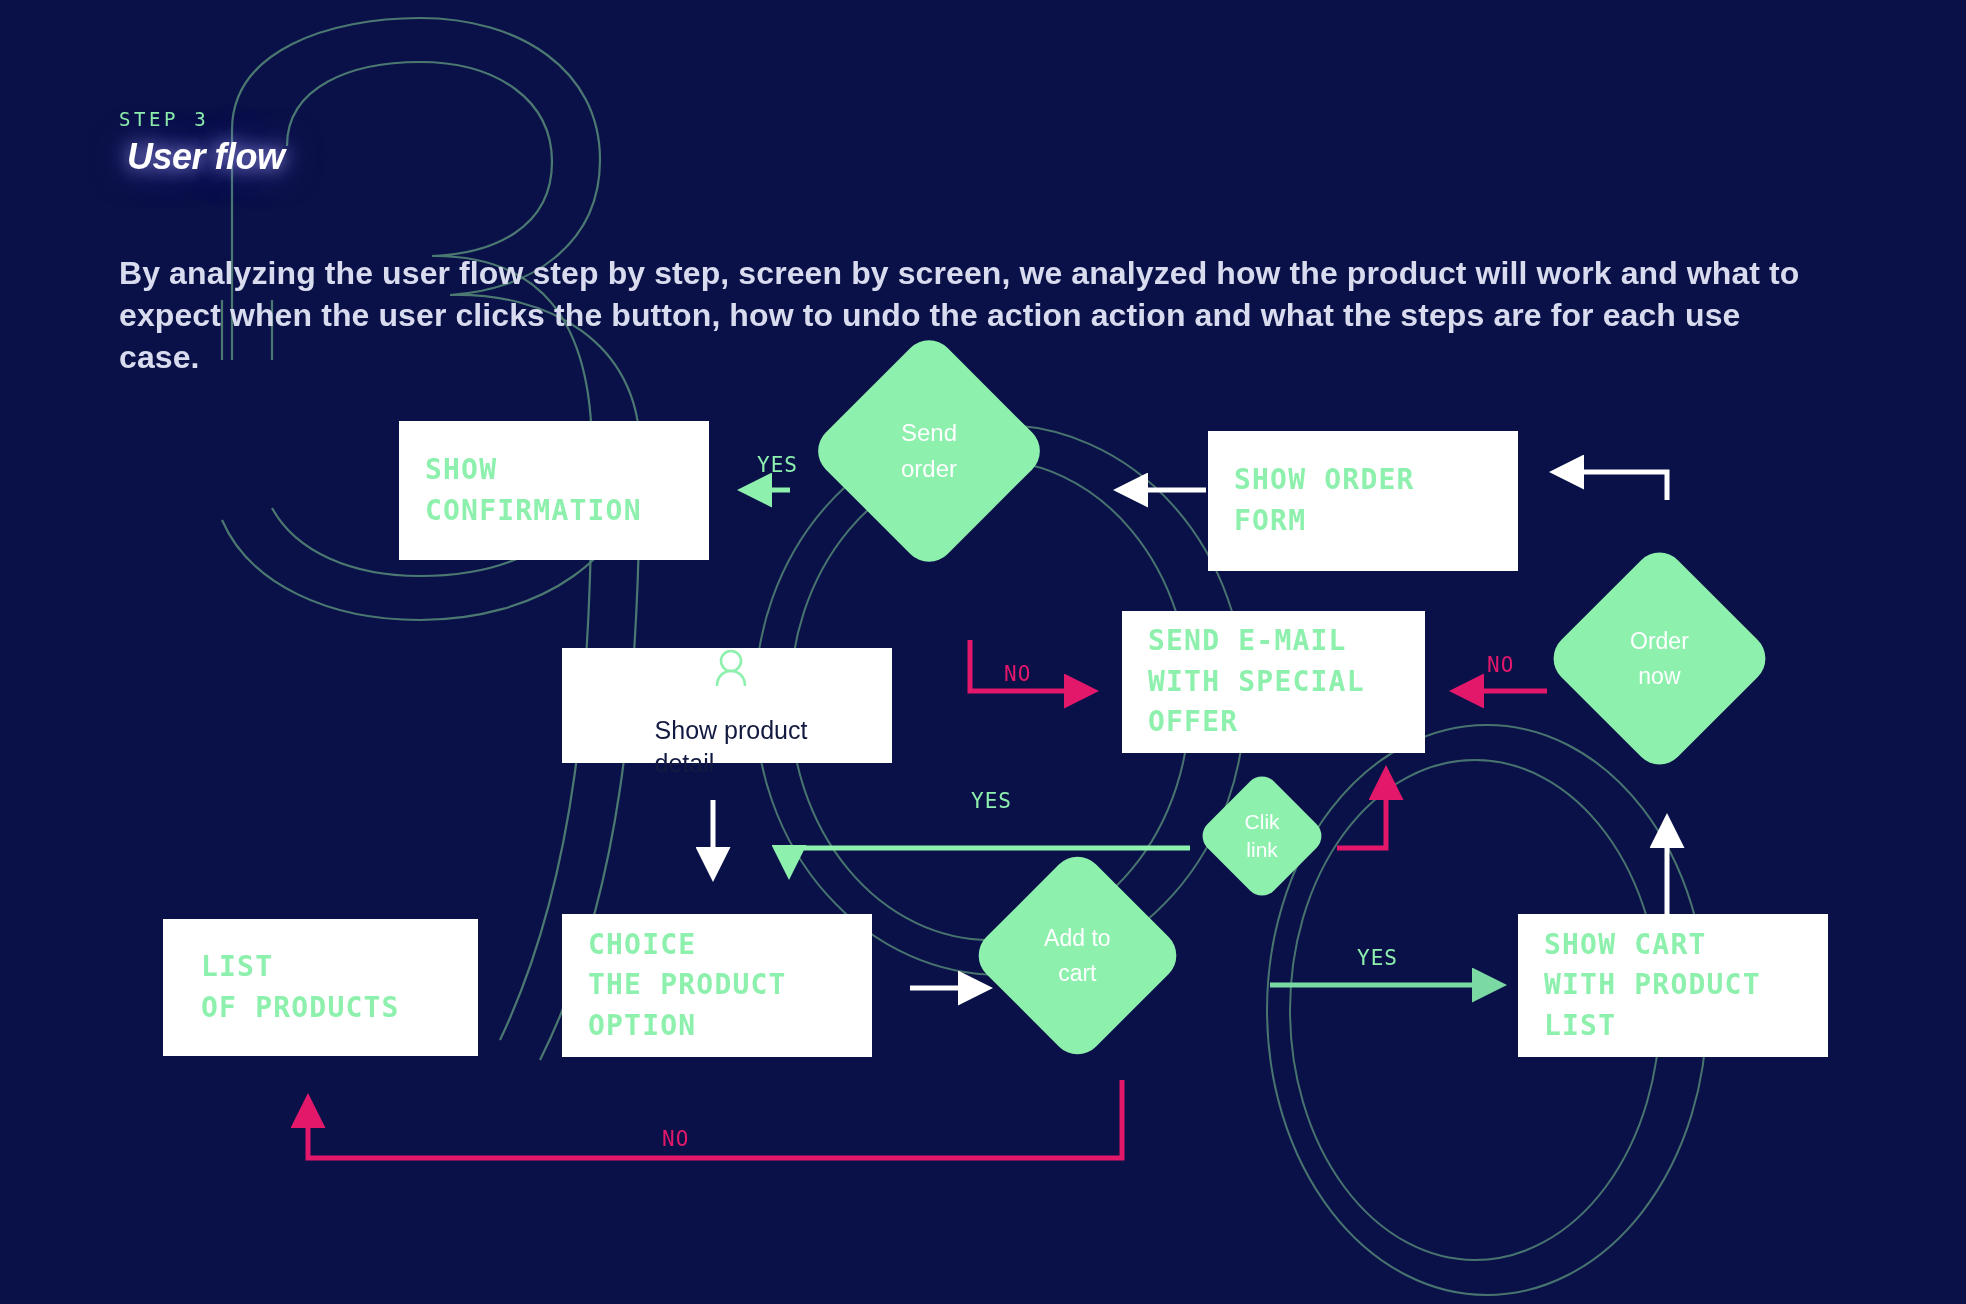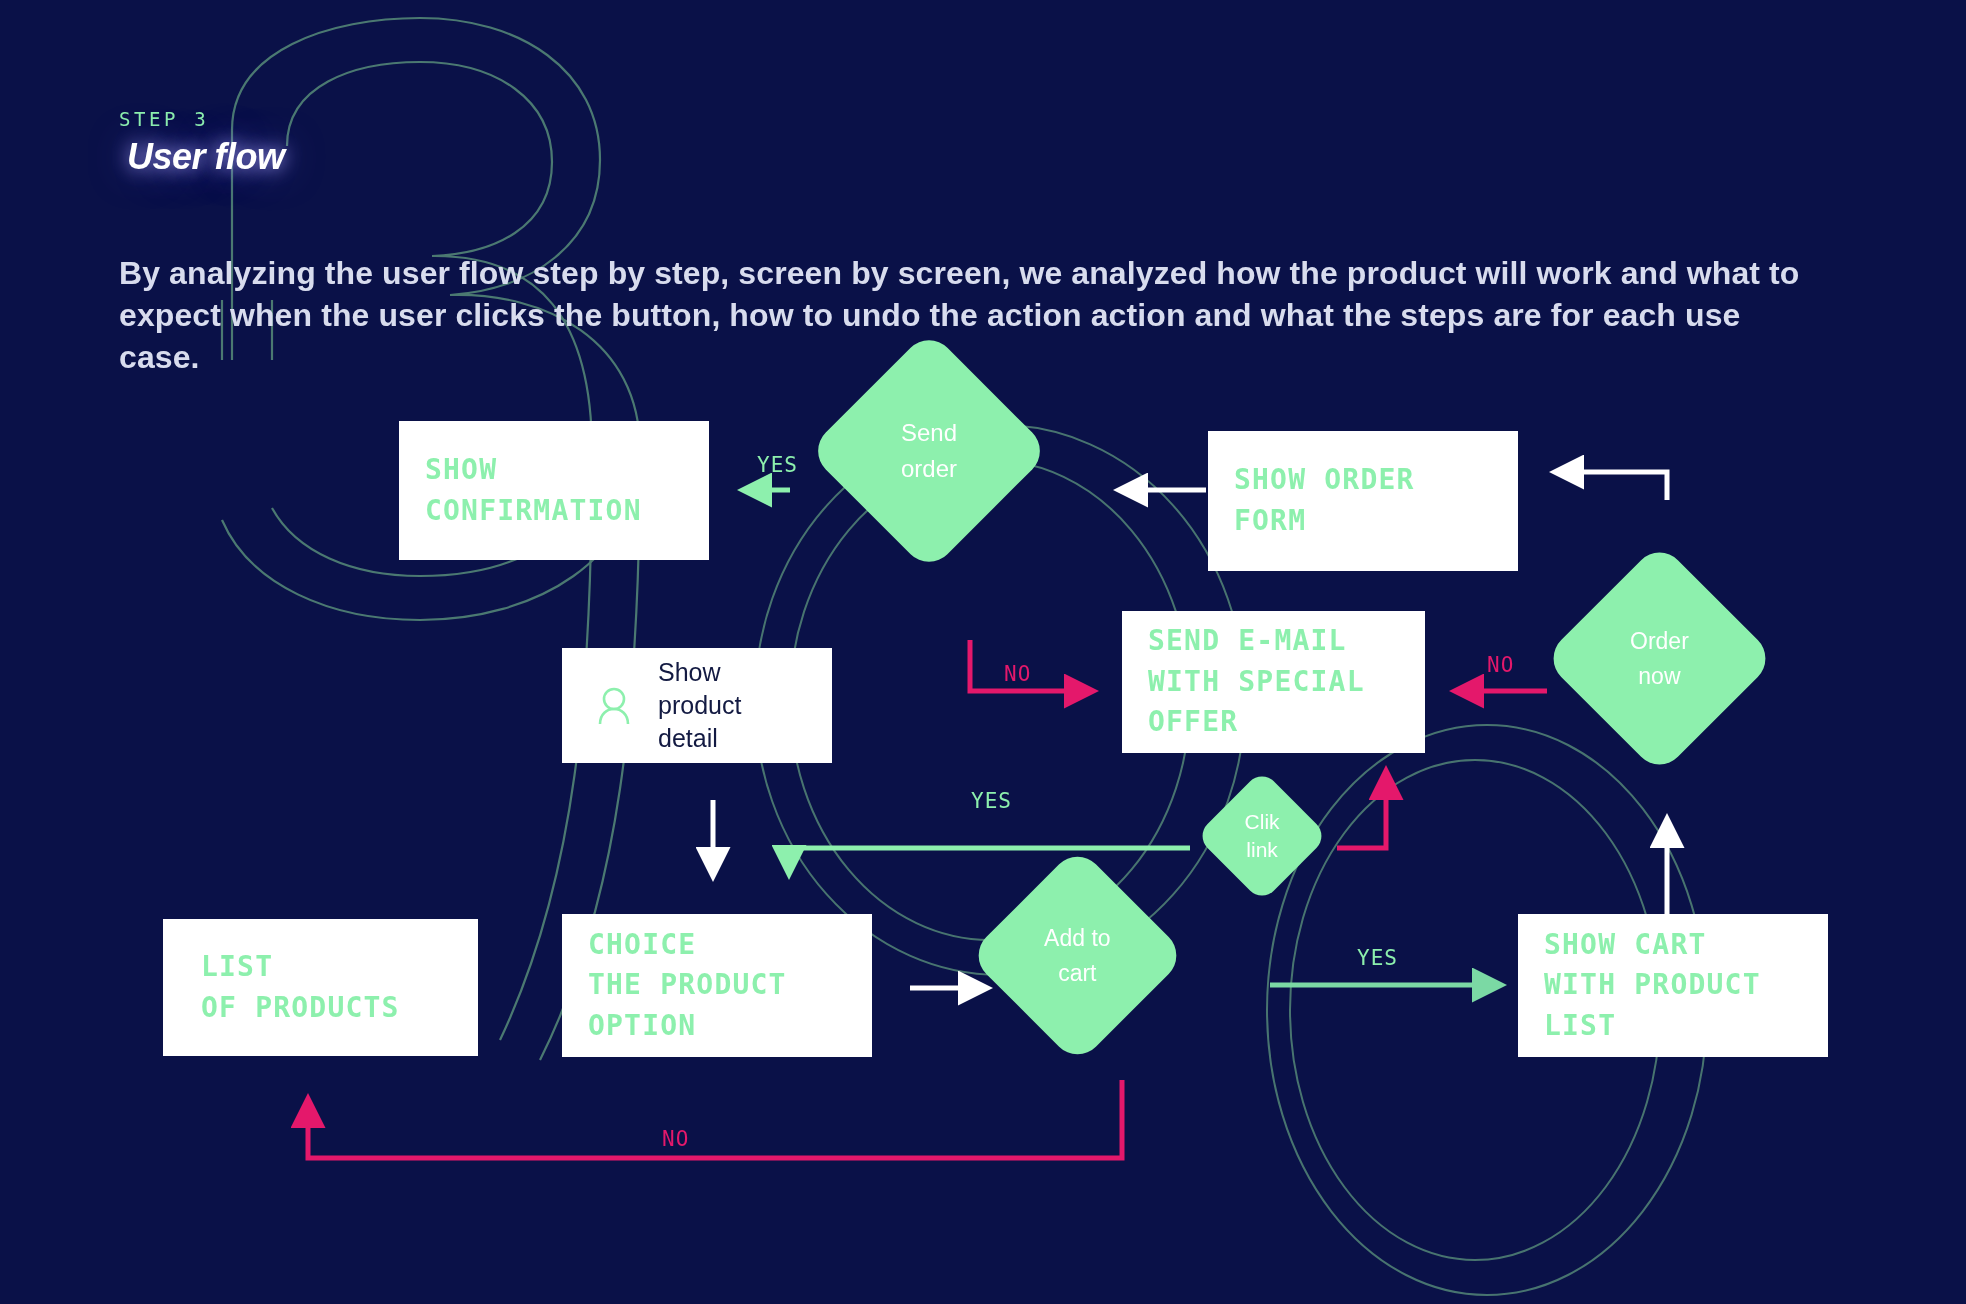--- a/index.html
+++ b/index.html
@@ -172,21 +172,21 @@
     </div>
   </div>
 
   <div class="node" style="left:1208px;top:431px;">
     <div class="box" style="width:310px;height:140px;">
       <span class="mono">SHOW ORDER FORM</span>
     </div>
   </div>
 
   <div class="node" style="left:562px;top:648px;">
-    <div class="box with-icon" style="width:270px;height:115px;">
+    <div class="box with-icon" style="width:330px;height:115px;flex-direction:column;">
       <svg class="usr-icon" width="36" height="40" viewBox="0 0 36 40">
         <circle cx="18" cy="13" r="10" fill="none" stroke="#8df0ad" stroke-width="2.6"></circle>
         <path d="M4 38 C4 28 11 23 18 23 C25 23 32 28 32 38" fill="none" stroke="#8df0ad" stroke-width="2.6"></path>
       </svg>
       <span class="sans">Show product
 detail</span>
     </div>
   </div>
 
   <div class="node" style="left:1122px;top:611px;">

